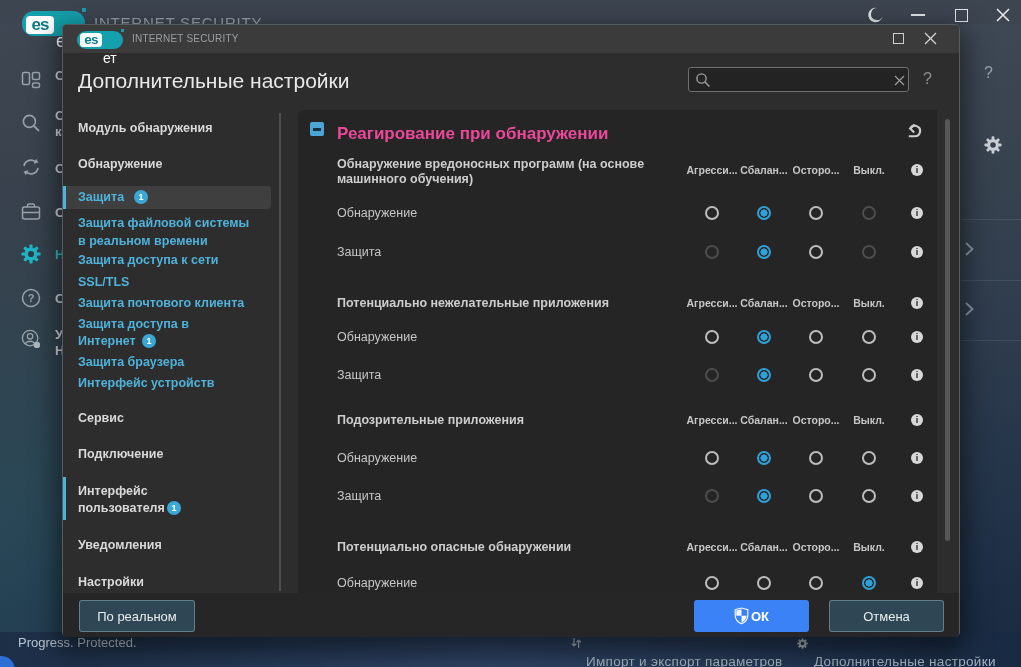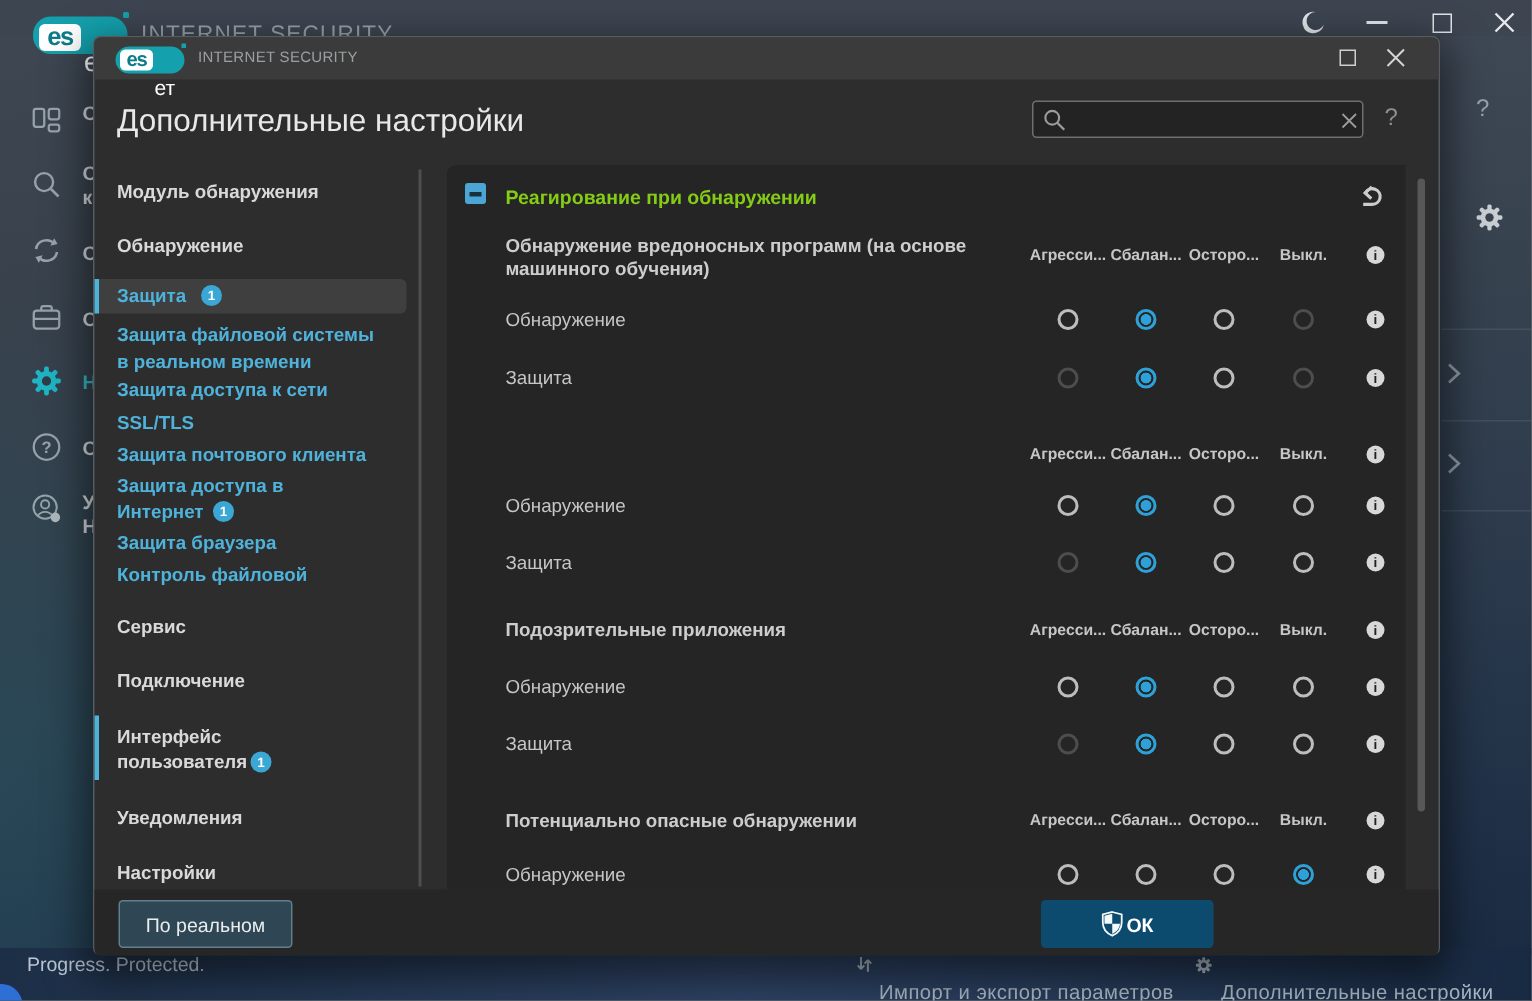--- a/index.html
+++ b/index.html
@@ -73,21 +73,21 @@
   .rdis { border-color:#4d4d4d; }
   .rsel { border-color:#2ea2d8; background:radial-gradient(circle at 50% 50%, #2ea2d8 0 3.4px, rgba(0,0,0,0) 3.8px); }
   .info { position:absolute; left:613px; width:12px; height:12px; border-radius:50%; background:#d8d8d8;
           color:#222; font-size:9px; font-weight:bold; text-align:center; line-height:12px; }
 
   
   #dfoot { left:0; top:568px; width:896px; height:44px; background:#262626; border-radius:0 0 4px 4px; }
   .btn { position:absolute; top:575px; height:32px; border-radius:3px; font-size:13px;
          display:flex; align-items:center; justify-content:center; color:#e9edef; }
   #bdef { left:16px; width:116px; background:#2f4654; border:1px solid rgba(140,175,190,0.55); }
-  #bok  { left:631px; width:115px; background:#0c4a6e; color:#fff; font-weight:bold; }
+  #bok  { left:631px; width:115px; background:#3b82f6; color:#fff; font-weight:bold; }
   #bcancel { left:766px; width:115px; background:#2f4654; border:1px solid rgba(140,175,190,0.55); }
 </style>
 </head>
 <body>
 
 <div class="abs" id="tint"></div>
 <div class="abs" id="bgtop"></div>
 <div class="abs" id="bgright"></div>
 <div class="abs" id="bgbottom"></div>
 
@@ -247,32 +247,32 @@
   <div class="badge" style="left:71px; top:165px;">1</div>
   <div class="sitem sblue" style="top:191px;">Защита файловой системы</div>
   <div class="sitem sblue" style="top:209px;">в реальном времени</div>
   <div class="sitem sblue" style="top:228px;">Защита доступа к сети</div>
   <div class="sitem sblue" style="top:250px;">SSL/TLS</div>
   <div class="sitem sblue" style="top:271px;">Защита почтового клиента</div>
   <div class="sitem sblue" style="top:292px;">Защита доступа в</div>
   <div class="sitem sblue" style="top:309px;">Интернет</div>
   <div class="badge" style="left:79px; top:309px;">1</div>
   <div class="sitem sblue" style="top:330px;">Защита браузера</div>
-  <div class="sitem sblue" style="top:351px;">Контроль файловой</div>
+  <div class="sitem sblue" style="top:351px;">Интерфейс устройств</div>
   <div class="sitem" style="top:386px;">Сервис</div>
   <div class="sitem" style="top:422px;">Подключение</div>
   <div class="sitem" style="top:459px;">Интерфейс</div>
   <div class="sitem" style="top:476px;">пользователя</div>
   <div class="badge" style="left:104px; top:476px;">1</div>
   <div class="sitem" style="top:513px;">Уведомления</div>
   <div class="sitem" style="top:550px;">Настройки</div>
 
   <div class="abs" id="card">
     <div class="abs" id="minus"></div>
-    <div class="c ghead" style="left:39px; top:14px; font-size:13px; color:#84cc16;">Реагирование при обнаружении</div>
+    <div class="c ghead" style="left:39px; top:14px; font-size:17px; color:#ec4899;">Реагирование при обнаружении</div>
     <svg class="c" style="left:608px; top:11px;" width="16" height="18" viewBox="0 0 16 18">
       <path d="M2.8 15.2 H8.8 A5.2 5.2 0 1 0 4.4 7.4" fill="none" stroke="#cccccc" stroke-width="2.1"></path>
       <path d="M8.6 3.6 L4.1 7.6 L8.2 11.4" fill="none" stroke="#cccccc" stroke-width="2.1"></path>
     </svg>
 
     <div class="c ghead" style="left:39px; top:47px; line-height:15px;">Обнаружение вредоносных программ (на основе<br>машинного обучения)</div>
     <div class="collbl" style="left:414px; top:54px;">Агресси...</div>
     <div class="collbl" style="left:466px; top:54px;">Сбалан...</div>
     <div class="collbl" style="left:518px; top:54px;">Осторо...</div>
     <div class="collbl" style="left:571px; top:54px;">Выкл.</div>
@@ -283,20 +283,21 @@
     <div class="radio" style="left:511px; top:96px;"></div>
     <div class="radio rdis" style="left:564px; top:96px;"></div>
     <div class="info" style="top:97px;">i</div>
     <div class="c rowlbl" style="left:39px; top:135px;">Защита</div>
     <div class="radio rdis" style="left:407px; top:135px;"></div>
     <div class="radio rsel" style="left:459px; top:135px;"></div>
     <div class="radio" style="left:511px; top:135px;"></div>
     <div class="radio rdis" style="left:564px; top:135px;"></div>
     <div class="info" style="top:136px;">i</div>
 
+    <div class="c ghead" style="left:39px; top:186px;">Потенциально нежелательные приложения</div>
     <div class="collbl" style="left:414px; top:187px;">Агресси...</div>
     <div class="collbl" style="left:466px; top:187px;">Сбалан...</div>
     <div class="collbl" style="left:518px; top:187px;">Осторо...</div>
     <div class="collbl" style="left:571px; top:187px;">Выкл.</div>
     <div class="info" style="top:187px;">i</div>
     <div class="c rowlbl" style="left:39px; top:220px;">Обнаружение</div>
     <div class="radio" style="left:407px; top:220px;"></div>
     <div class="radio rsel" style="left:459px; top:220px;"></div>
     <div class="radio" style="left:511px; top:220px;"></div>
     <div class="radio" style="left:564px; top:220px;"></div>
@@ -345,13 +346,14 @@
   <div class="abs" id="dfoot"></div>
   <div class="btn" id="bdef">По реальном</div>
   <div class="btn" id="bok">
     <svg style="margin-right:2px;" width="15" height="18" viewBox="0 0 15 18">
       <path d="M7.5 1 L13.8 2.6 V8 C13.8 12.3 11 15.3 7.5 16.8 C4 15.3 1.2 12.3 1.2 8 V2.6 Z" fill="none" stroke="#f3f8fb" stroke-width="1.2"></path>
       <path d="M7.5 2.2 V8.8 H2.3 V3.5 Z" fill="#f3f8fb"></path>
       <path d="M7.5 8.8 H12.7 C12.4 11.8 10.4 14.2 7.5 15.6 Z" fill="#f3f8fb"></path>
     </svg>
     <span>ОК</span>
   </div>
+  <div class="btn" id="bcancel">Отмена</div>
 </div>
 
 </body></html>

